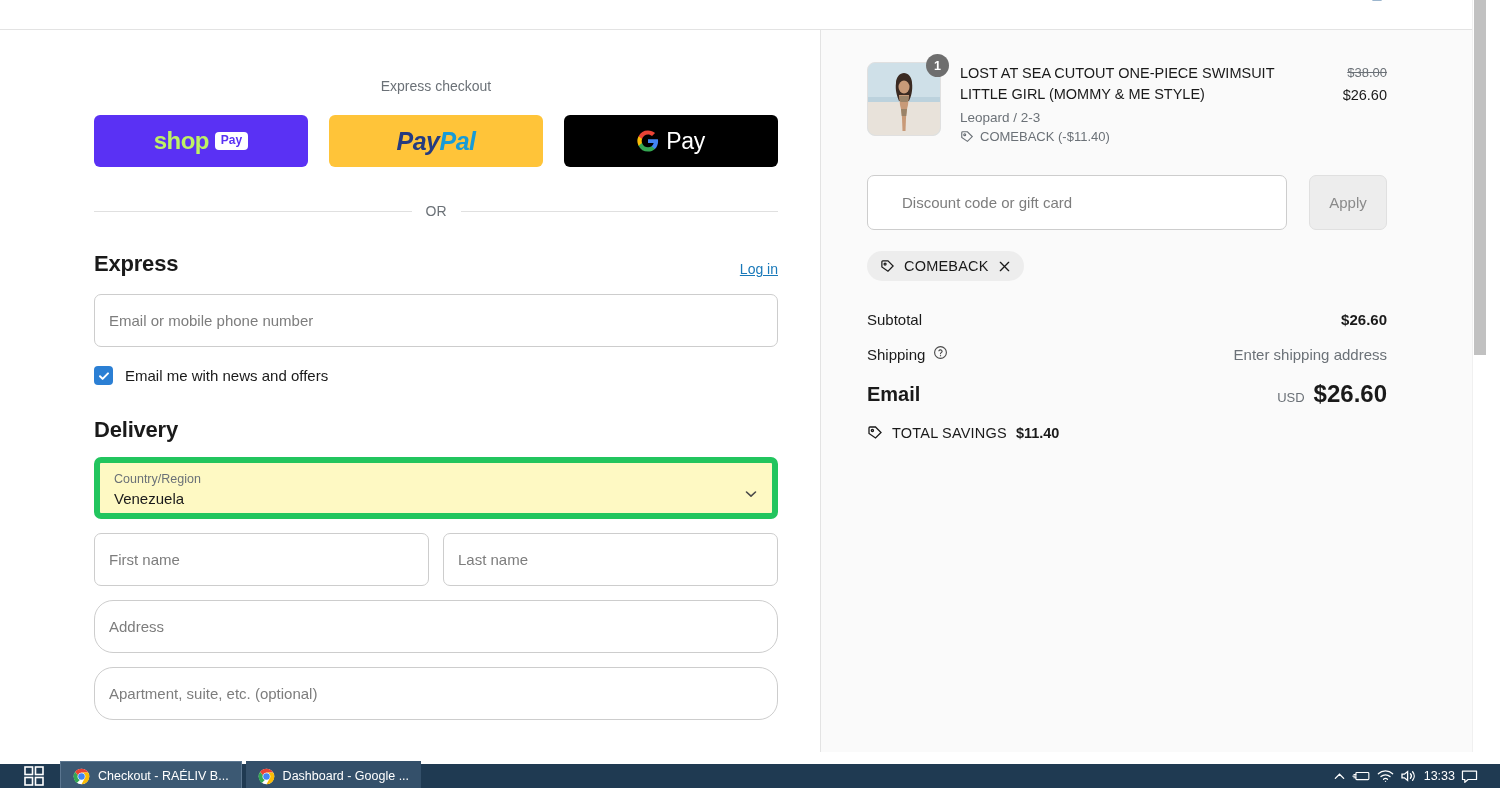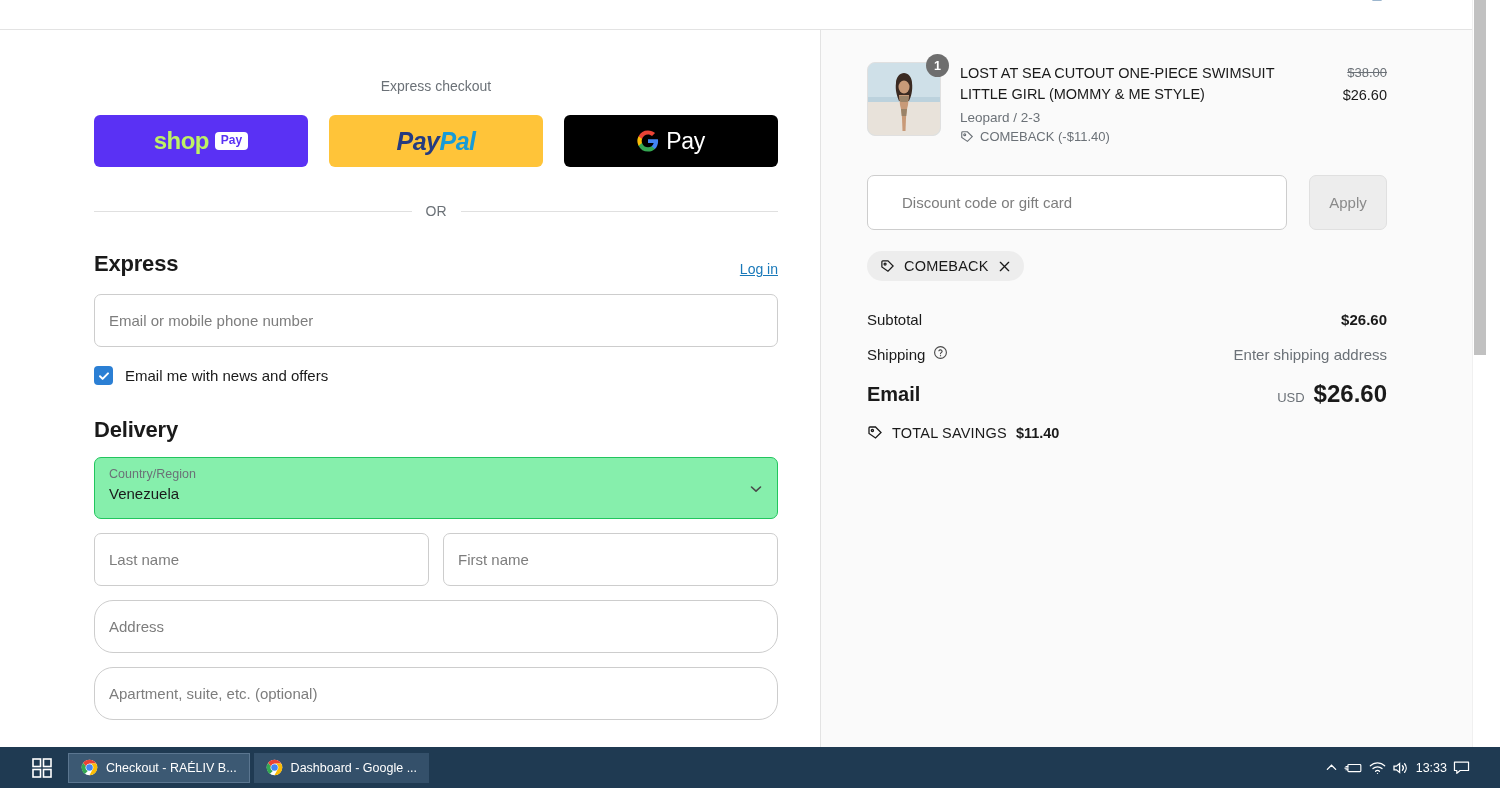--- a/index.html
+++ b/index.html
@@ -76,22 +76,22 @@
 
   .check-row { display:flex; align-items:center; gap:12px; margin-top:19px; }
   .checkbox {
     width:19px; height:19px; border-radius:4px; background:#2b7fd4;
     display:flex; align-items:center; justify-content:center; cursor:pointer; flex:none;
   }
   .check-label { font-size:15px; color:#1a1a1a; }
 
   
   .select-wrap {
-    position:relative; width:100%; height:62px; border:1px solid #22c55e;
-    border-radius:7px; background:#86efac; cursor:pointer; margin-top:14px;
+    position:relative; width:100%; height:62px; border:6px solid #22c55e;
+    border-radius:7px; background:#fef9c3; cursor:pointer; margin-top:14px;
   }
   .select-label { position:absolute; left:14px; top:9px; font-size:12.5px; color:#6b7177; }
   .select-value { position:absolute; left:14px; top:27px; font-size:15px; color:#1a1a1a; }
   .select-caret { position:absolute; right:14px; top:24px; }
 
   .name-row { display:flex; gap:14px; margin-top:14px; }
   .name-row .field { width:auto; flex:1; }
 
   
   .right-inner { position:absolute; left:46px; top:0; width:520px; }
@@ -139,22 +139,22 @@
   .savings { display:flex; align-items:center; gap:9px; margin-top:4px; }
   .savings-text { font-size:14.5px; color:#1a1a1a; letter-spacing:.2px; }
   .savings-amt { font-size:14.5px; color:#1a1a1a; font-weight:600; }
 
   
   .scrollbar { position:absolute; right:0; top:0; width:14px; height:752px; background:#fff; border-left:1px solid #f0f0f0; }
   .scroll-thumb { position:absolute; left:1px; top:0; width:12px; height:355px; background:#c1c1c1; border-radius:0; }
 
   
   .taskbar {
-    position:absolute; left:0; bottom:0; width:1500px; height:41px;
-    background:#1f3a52; display:flex; align-items:center; padding:0 20px;
+    position:absolute; left:0; bottom:0; width:1500px; height:24px;
+    background:#1f3a52; display:flex; align-items:center; padding:0 12px;
   }
   .tb-start { width:44px; height:36px; display:flex; align-items:center; justify-content:center; cursor:pointer; }
   .tb-item {
     display:flex; align-items:center; gap:8px; height:30px; padding:0 12px;
     margin-left:4px; cursor:pointer; max-width:190px;
   }
   .tb-item.active { background:#3c5973; border:1px solid #5b7690; }
   .tb-item.inactive { background:#34506a; }
   .tb-label { color:#fff; font-size:12.5px; white-space:nowrap; overflow:hidden; text-overflow:ellipsis; }
   .tb-spacer { flex:1; }
@@ -245,22 +245,22 @@
             <div class="select-label">Country/Region</div>
             <div class="select-value">Venezuela</div>
             <span class="select-caret">
               <svg width="14" height="14" viewBox="0 0 14 14" fill="none" stroke="#4a4a4a" stroke-width="1.6" stroke-linecap="round" stroke-linejoin="round">
                 <path d="M2.5 5l4.5 4.2L11.5 5"></path>
               </svg>
             </span>
           </div>
 
           <div class="name-row">
+            <input class="field" type="text" placeholder="First name" style="">
             <input class="field" type="text" placeholder="Last name" style="">
-            <input class="field" type="text" placeholder="First name" style="">
           </div>
 
           <input class="field mt14" type="text" placeholder="Address" style="">
 
           <input class="field mt14" type="text" placeholder="Apartment, suite, etc. (optional)" style="">
         </div>
       </div>
 
       <div class="right-col">
         <div class="right-inner">

